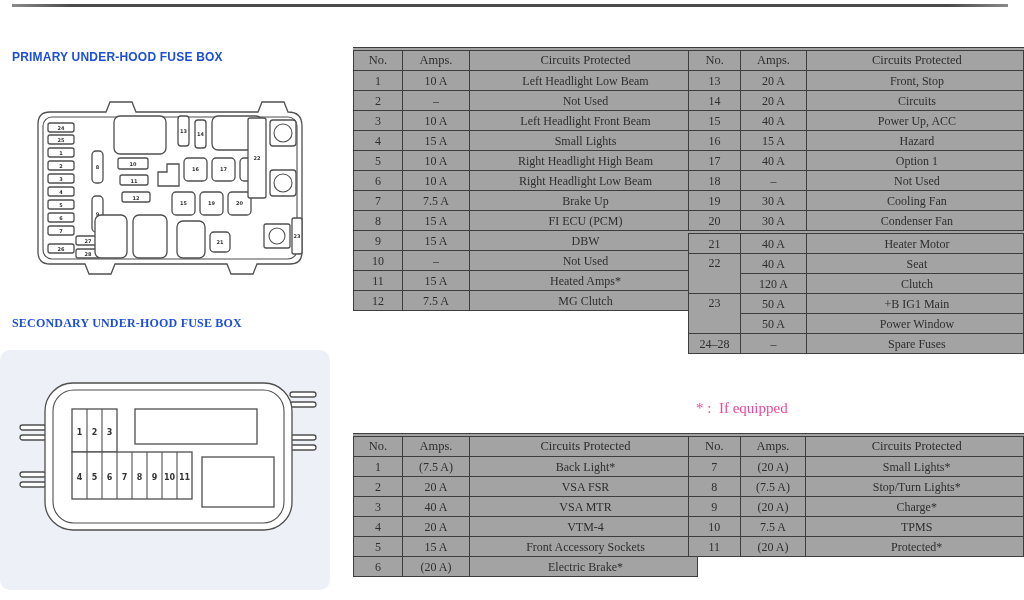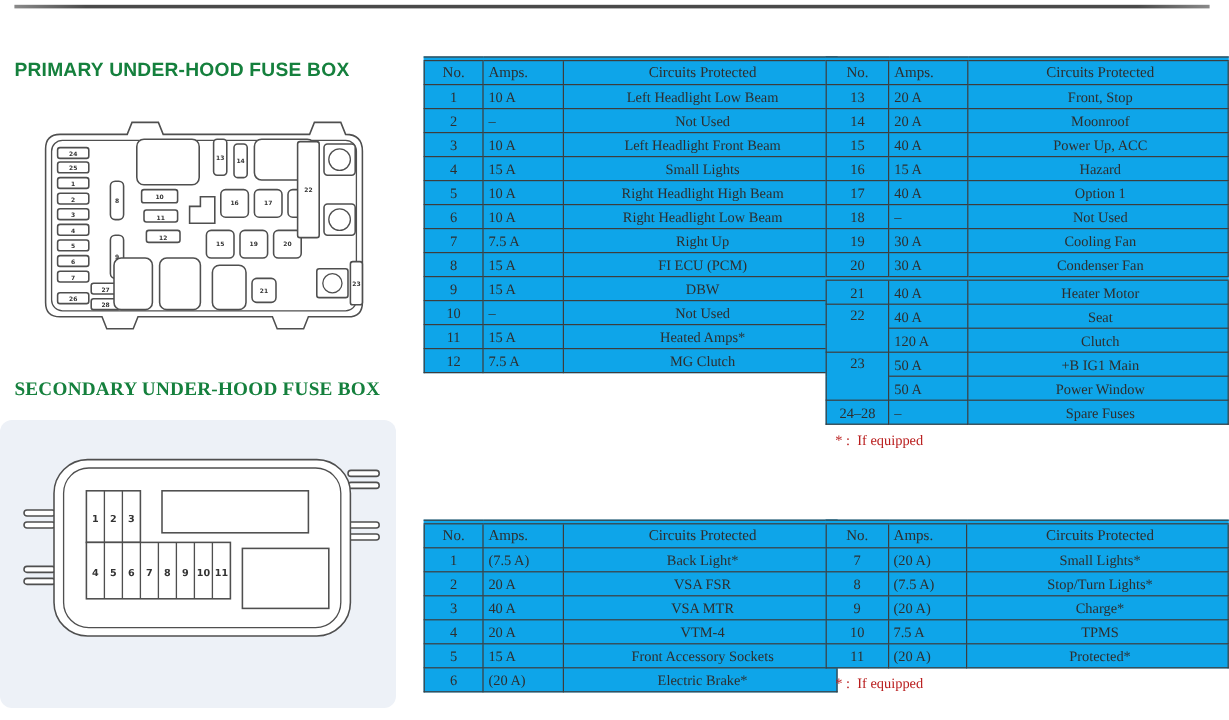--- a/index.html
+++ b/index.html
@@ -3,51 +3,51 @@
 <meta charset="utf-8">
 <style>
   html,body { margin:0; padding:0; }
   body {
     width:1024px; height:600px; position:relative; overflow:hidden;
     background:#ffffff; font-family:"Liberation Serif", serif;
   }
   .toprule { position:absolute; left:12px; top:4px; width:996px; height:3px;
     background:linear-gradient(90deg,#8a8a8a,#4a4a4a 6%,#4a4a4a 94%,#8a8a8a); }
   .sec-title { position:absolute; font-family:"Liberation Sans", sans-serif;
-    font-weight:bold; font-size:16px; color:#15803d; letter-spacing:.2px; white-space:nowrap; }
+    font-weight:bold; font-size:12px; color:#1d4ed8; letter-spacing:.2px; white-space:nowrap; }
   #primary-title { left:12px; top:50px; }
   #secondary-title { left:12px; top:316px;font-family:Liberation Serif, serif; }
   .tint { position:absolute; left:0; top:350px; width:330px; height:240px;
     background:#edf1f7; border-radius:10px; }
   .diagram { position:absolute; }
   #primary-diagram  { left:32px; top:96px;  width:276px; height:180px; }
   #secondary-diagram{ left:18px; top:380px; width:300px; height:185px; }
   svg { display:block; }
   .ln { fill:#ffffff; stroke:#4f4f4f; stroke-width:1.3; }
   .ln2{ fill:none;    stroke:#4f4f4f; stroke-width:1.1; }
   .num  { font-family:"DejaVu Sans", sans-serif; font-size:5px;  font-weight:bold; fill:#333; text-anchor:middle; }
   .num2 { font-family:"DejaVu Sans", sans-serif; font-size:8px;  font-weight:bold; fill:#333; text-anchor:middle; }
   .fuse-table { position:absolute; border-collapse:collapse; table-layout:fixed;
-    background:#0ea5e9; color:#2e2e2e; }
+    background:#a3a3a3; color:#2e2e2e; }
   .fuse-table th, .fuse-table td { border:1.4px solid #3d3d3d; font-size:12px;
     height:19px; line-height:1; padding:0 4px; white-space:nowrap; overflow:hidden; }
   .fuse-table th { border-top:4px double #3d3d3d; font-weight:normal;
     font-size:12.5px; text-align:center; }
   .fuse-table .c0 { width:40px;  text-align:center; }
-  .fuse-table .c1 { width:58px;  text-align:left; }
+  .fuse-table .c1 { width:58px;  text-align:center; }
   .fuse-table .c2 { width:215px; text-align:center; padding-left:8px; }
   #table-p-right .c0, #table-s-right .c0 { width:44px; }
   #table-p-right .c2, #table-s-right .c2 { width:211px; }
   .fuse-table tr.thick td { border-top:4px double #3d3d3d; }
   .fuse-table td[rowspan] { vertical-align:top; padding-top:3px; }
   #table-p-left  { left:353px; top:47px; }
   #table-p-right { left:688px; top:47px; }
   #table-s-left  { left:353px; top:433px; }
   #table-s-right { left:688px; top:433px; }
-  .footnote { position:absolute; font-size:12px; color:#b91c1c; white-space:pre; }
+  .footnote { position:absolute; font-size:15px; color:#ec4899; white-space:pre;margin-top:40px; }
   #footnote-primary   { left:696px; top:360px; }
   #footnote-secondary { left:696px; top:562px; }
 </style>
 </head>
 <body>
 
 <div class="toprule"></div>
 
 <div class="sec-title" id="primary-title">PRIMARY UNDER-HOOD FUSE BOX</div>
 
@@ -222,21 +222,21 @@
         <td class="c2">Right Headlight High Beam</td>
       </tr>
       <tr>
         <td class="c0">6</td>
         <td class="c1">10 A</td>
         <td class="c2">Right Headlight Low Beam</td>
       </tr>
       <tr>
         <td class="c0">7</td>
         <td class="c1">7.5 A</td>
-        <td class="c2">Right Up</td>
+        <td class="c2">Brake Up</td>
       </tr>
       <tr>
         <td class="c0">8</td>
         <td class="c1">15 A</td>
         <td class="c2">FI ECU (PCM)</td>
       </tr>
       <tr>
         <td class="c0">9</td>
         <td class="c1">15 A</td>
         <td class="c2">DBW</td>
@@ -268,21 +268,21 @@
     </thead>
     <tbody>
       <tr>
         <td class="c0">13</td>
         <td class="c1">20 A</td>
         <td class="c2">Front, Stop</td>
       </tr>
       <tr>
         <td class="c0">14</td>
         <td class="c1">20 A</td>
-        <td class="c2">Moonroof</td>
+        <td class="c2">Circuits</td>
       </tr>
       <tr>
         <td class="c0">15</td>
         <td class="c1">40 A</td>
         <td class="c2">Power Up, ACC</td>
       </tr>
       <tr>
         <td class="c0">16</td>
         <td class="c1">15 A</td>
         <td class="c2">Hazard</td>

